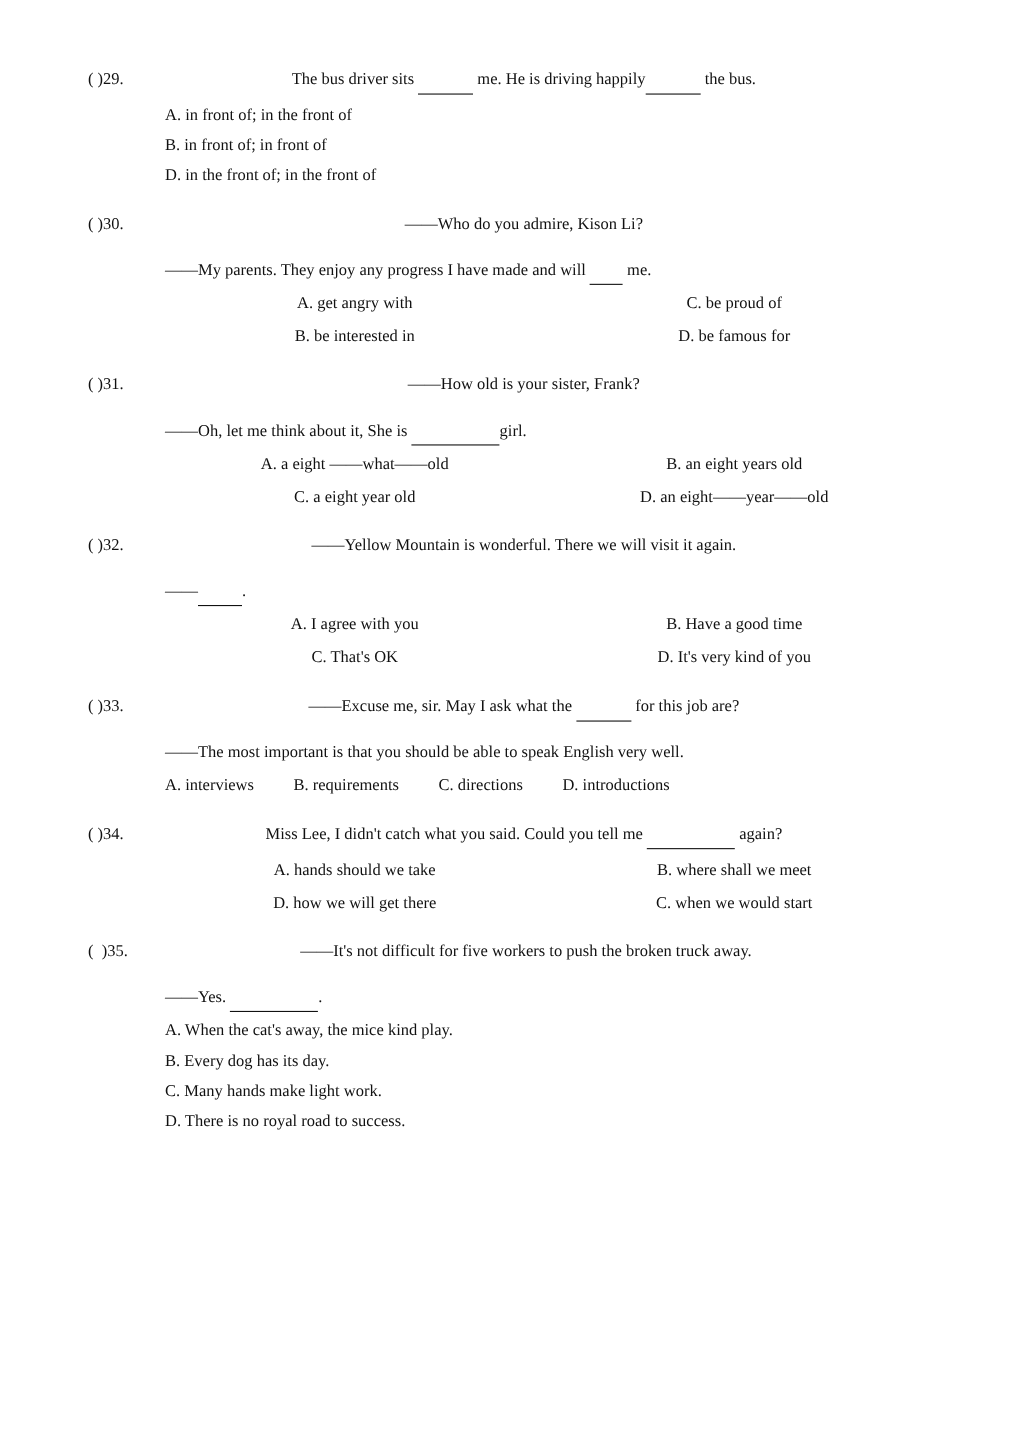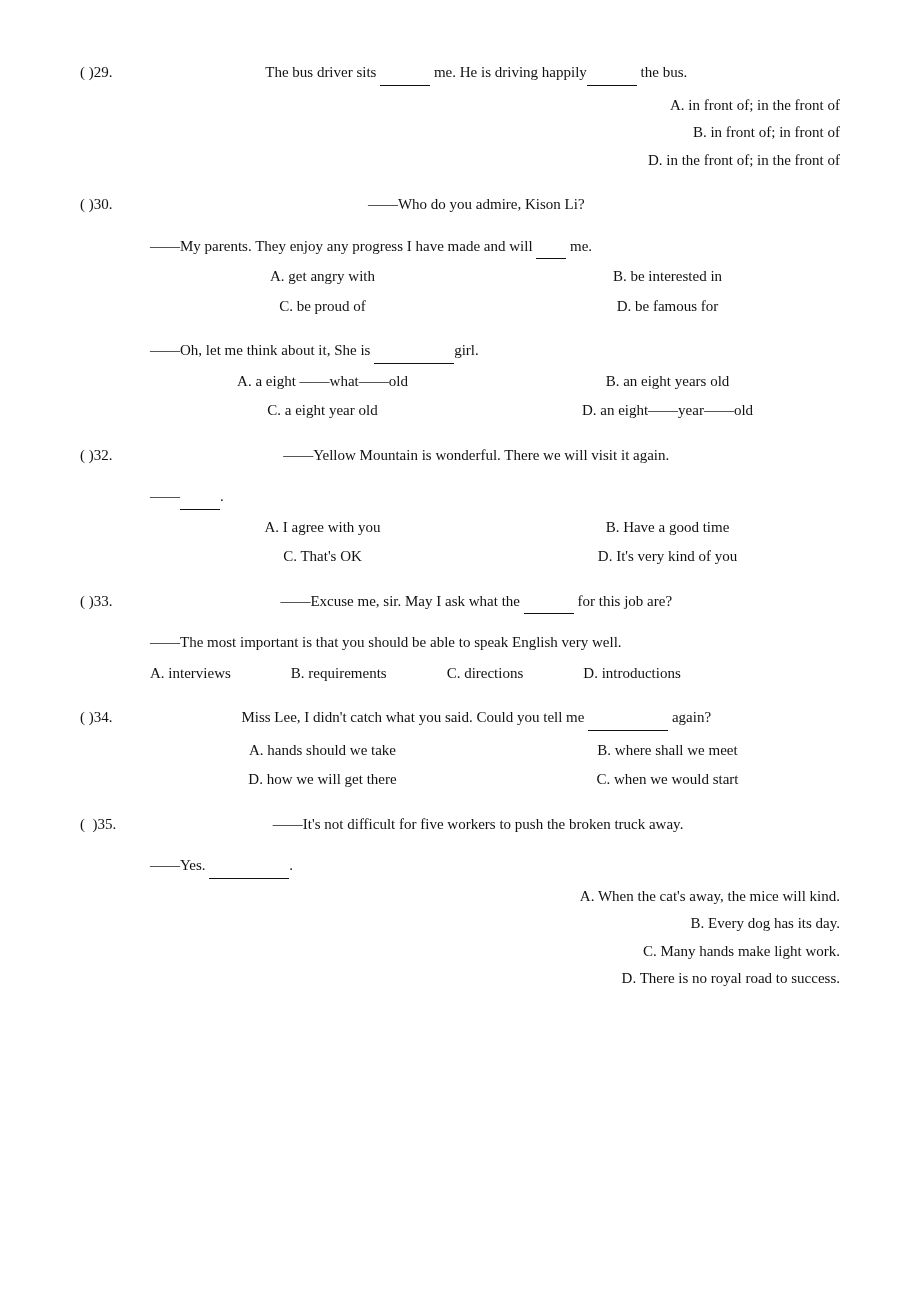--- a/index.html
+++ b/index.html
@@ -42,29 +42,28 @@
       display: grid;
       grid-template-columns: 1fr 1fr;
       gap: 2px 0;
       margin-left: 70px;
       margin-top: 4px;
       text-align: center;
     }
     .options-1col {
       margin-left: 70px;
       margin-top: 4px;
-      text-align: right;
     }
     .option {
       font-size: 15px;
       padding: 1px 0;
     }
     .option-inline {
       display: flex;
-      gap: 60px;
+      gap: 36px;
     }
     .sub-line {
       margin-left: 70px;
       margin-top: 16px;
       font-size: 15px;
     }
     .blank {
       display: inline-block;
       border-bottom: 1px solid #111;
       min-width: 50px;
@@ -93,27 +92,31 @@
 </div>
 
 <div class="question-block">
   <div class="question-line">
     <span class="q-prefix">( )30.</span>
     <span class="q-text">——Who do you admire, Kison Li?</span>
   </div>
   <div class="sub-line">——My parents. They enjoy any progress I have made and will <span class="blank blank-short"></span> me.</div>
   <div class="options-grid-2col">
     <div class="option">A. get angry with</div>
+    <div class="option">C. be proud of</div>
     <div class="option">B. be interested in</div>
-    <div class="option">C. be proud of</div>
     <div class="option">D. be famous for</div>
   </div>
 </div>
 
 <div class="question-block">
+  <div class="question-line">
+    <span class="q-prefix">( )31.</span>
+    <span class="q-text">——How old is your sister, Frank?</span>
+  </div>
   <div class="sub-line">——Oh, let me think about it, She is <span class="blank blank-long"></span>girl.</div>
   <div class="options-grid-2col">
     <div class="option">A. a eight ——what——old</div>
     <div class="option">B. an eight years old</div>
     <div class="option">C. a eight year old</div>
     <div class="option">D. an eight——year——old</div>
   </div>
 </div>
 
 <div class="question-block">
@@ -159,18 +162,18 @@
   </div>
 </div>
 
 <div class="question-block">
   <div class="question-line">
     <span class="q-prefix">( &nbsp;)35.</span>
     <span class="q-text">——It's not difficult for five workers to push the broken truck away.</span>
   </div>
   <div class="sub-line">——Yes. <span class="blank blank-long"></span>.</div>
   <div class="options-1col">
-    <div class="option">A. When the cat's away, the mice will kind.</div>
+    <div class="option">A. When the cat's away, the mice kind play.</div>
     <div class="option">B. Every dog has its day.</div>
     <div class="option">C. Many hands make light work.</div>
     <div class="option">D. There is no royal road to success.</div>
   </div>
 </div>
 
 </body></html>

